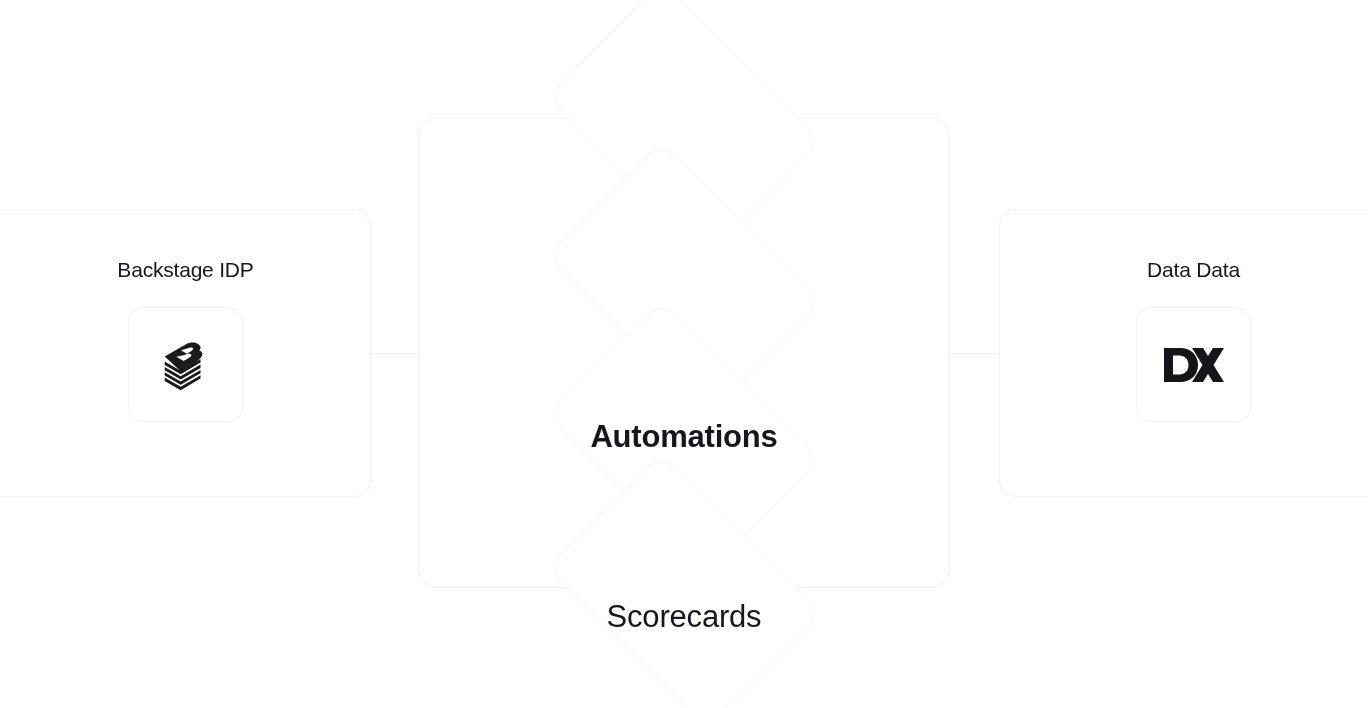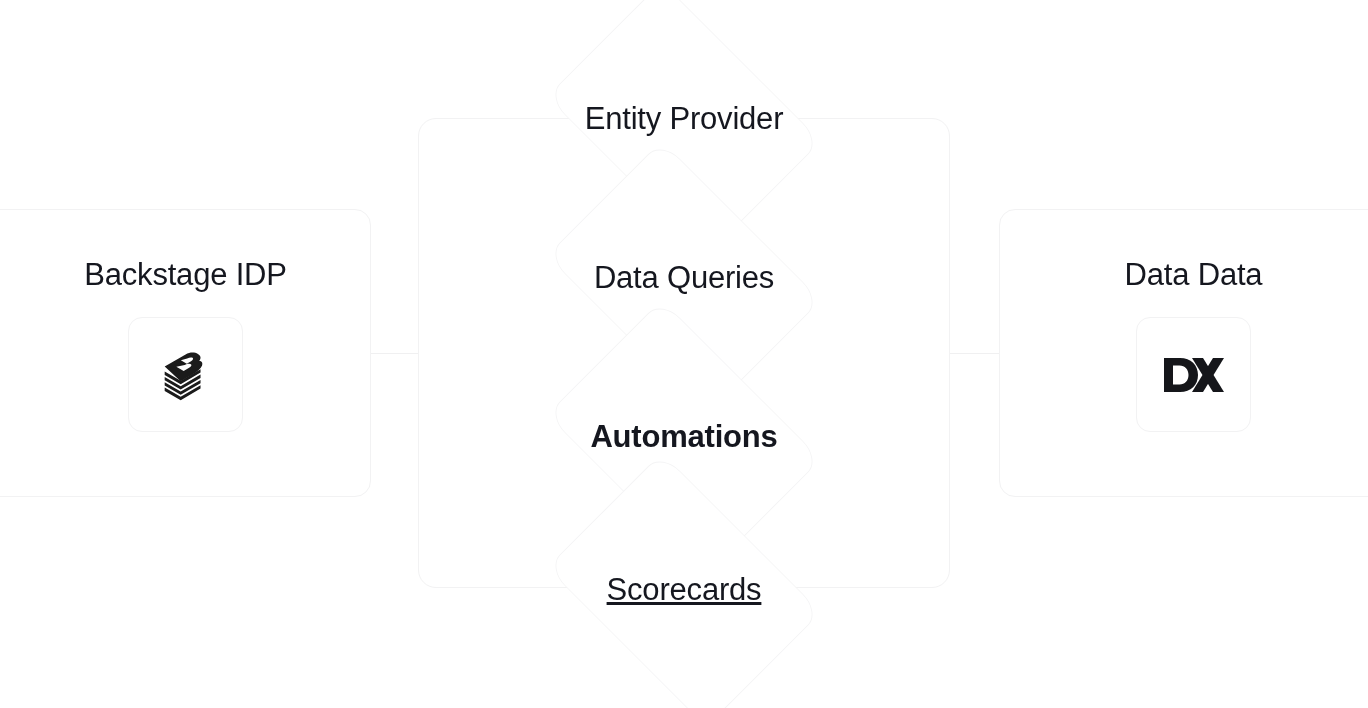--- a/index.html
+++ b/index.html
@@ -41,21 +41,21 @@
     flex-direction: column;
     align-items: center;
     justify-content: flex-start;
     z-index: 3;
   }
   .side-card.left  { left: -20px; width: 391px; }
   .side-card.right { left: 999px; width: 389px; }
 
   .side-card .card-title {
     margin-top: 49px;
-    font-size: 31px;
+    font-size: 21px;
     line-height: 1;
     font-weight: 400;
     color: #15171f;
     letter-spacing: -0.2px;
     white-space: nowrap;
   }
   .side-card.left  .card-title { transform: translateX(10px); }
   .side-card.right .card-title { transform: translateX(0px); }
 
   .icon-tile {
@@ -124,21 +124,21 @@
     line-height: 1;
     font-weight: 400;
     color: #15171f;
     letter-spacing: -0.2px;
     white-space: nowrap;
     pointer-events: auto;
   }
   .diamond-label.l0 { top: 103px; }
   .diamond-label.l1 { top: 262px; }
   .diamond-label.l2 { top: 421px; font-weight: bold; }
-  .diamond-label.l3 { top: 574px; text-decoration: underline; }
+  .diamond-label.l3 { top: 601px; }
 </style>
 </head>
 <body>
 
 <div class="canvas">
 
   <div class="connector left"></div>
   <div class="connector right"></div>
 
   <div class="center-frame"></div>
@@ -182,19 +182,17 @@
       </span>
     </div>
   </div>
 
   <div class="diamond-layer">
     <div class="diamond d0"></div>
     <div class="diamond d1"></div>
     <div class="diamond d2"></div>
     <div class="diamond d3"></div>
 
-    <div class="diamond-label l0">Entity Provider</div>
-    <div class="diamond-label l1">Data Queries</div>
     <div class="diamond-label l2">Automations</div>
     <div class="diamond-label l3">Scorecards</div>
   </div>
 
 </div>
 
 </body></html>

